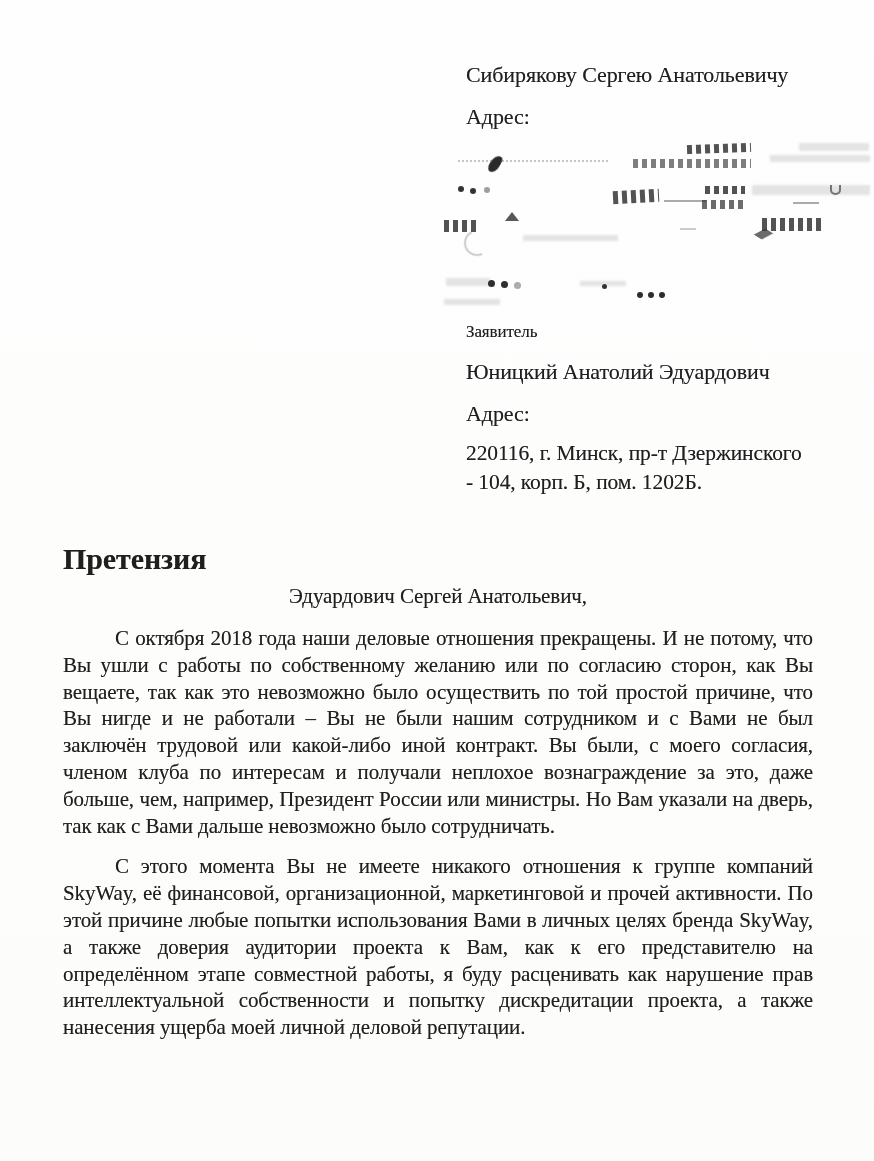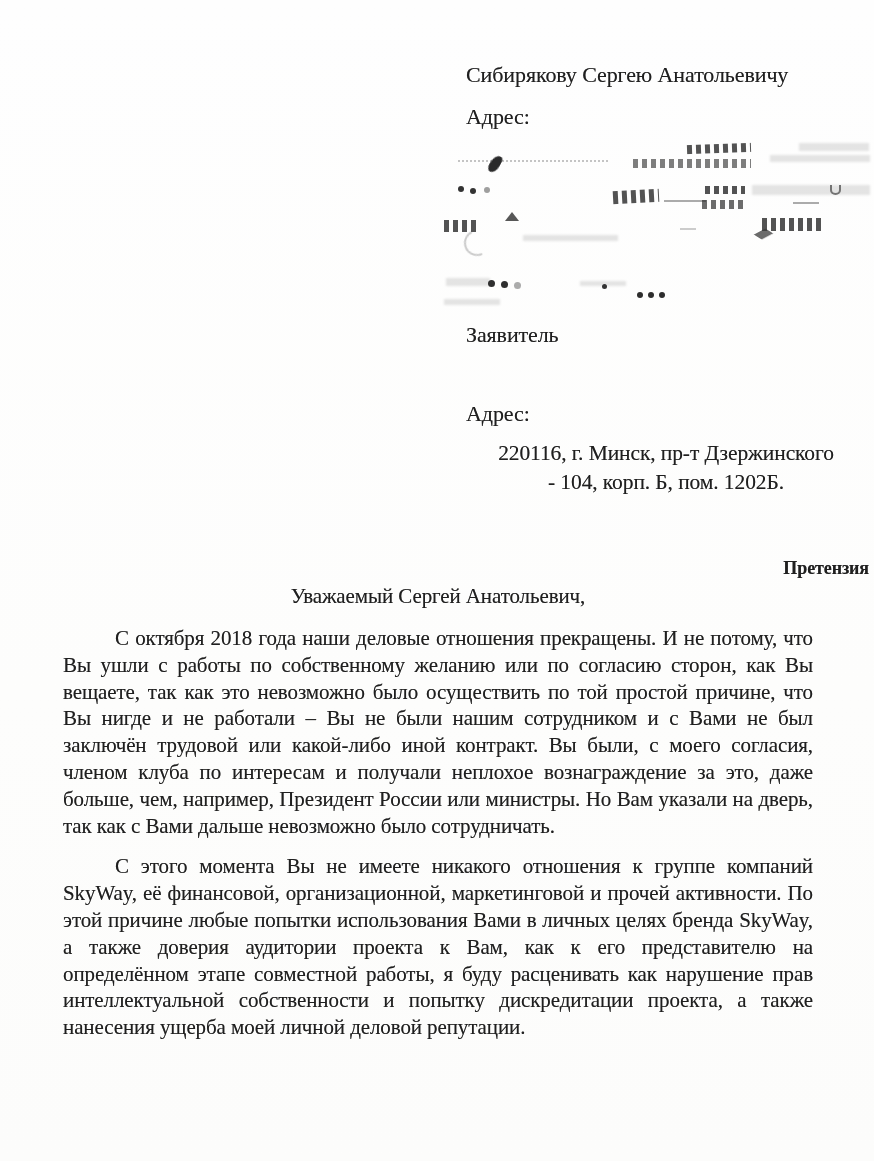--- a/index.html
+++ b/index.html
@@ -11,33 +11,33 @@
     font-family:"Liberation Serif","DejaVu Serif",serif;
     color:var(--ink);
     position:relative;
     overflow:hidden;
   }
   .page {
     position:absolute; inset:0;
     background:linear-gradient(180deg,#fefefe 0%,#fdfdfc 60%,#fcfcfb 100%);
   }
   .txt { text-shadow:0 0 .6px rgba(25,25,25,.5); letter-spacing:-.1px; }
-  .abs { position:absolute;text-align:center; }
+  .abs { position:absolute; }
 
   .recipient-name   { top:62px;  left:466px; font-size:22px; }
   .recipient-addr   { top:104px; left:466px; font-size:22px; }
-  .applicant-label  { top:322px; left:466px; font-size:22px; }
+  .applicant-label  { top:322px; left:466px; font-size:17px; }
   .applicant-name   { top:359px; left:466px; font-size:22px; }
   .applicant-addr   { top:401px; left:466px; font-size:22px; }
   .applicant-address{ top:439px; left:466px; font-size:21.5px; line-height:29px; width:400px; }
   .applicant-address span { display:block; }
 
   .doc-title {
     top:542px; left:63px; width:806px;
-    font-size:18px; font-weight:bold; text-align:right;margin-top:16px;
+    font-size:30px; font-weight:bold; text-align:left;
   }
   .salutation {
     top:584px; left:63px; width:750px;
     font-size:21px; text-align:center;
   }
   .body-text {
     top:625px; left:63px; width:750px;
     font-size:21px; line-height:26.8px;
     text-align:justify;
   }
@@ -86,30 +86,31 @@
     <div class="sm sm-faint" style="left:2px;top:136px;width:44px;height:8px;"></div>
     <div class="sm" style="left:44px;top:138px;width:7px;height:7px;border-radius:50%;background:#2f2f2f;box-shadow:13px 1px 0 #2f2f2f,26px 2px 0 rgba(90,90,90,.5);filter:blur(.35px);"></div>
     <div class="sm sm-faint" style="left:136px;top:139px;width:46px;height:5px;"></div>
     <div class="sm" style="left:158px;top:142px;width:5px;height:5px;background:#333;border-radius:50%;filter:blur(.3px);"></div>
     <div class="sm" style="left:193px;top:150px;width:6px;height:6px;background:#2d2d2d;border-radius:50%;box-shadow:11px 0 0 #2d2d2d,22px 0 0 #2d2d2d;filter:blur(.35px);"></div>
     <div class="sm sm-faint" style="left:0px;top:157px;width:56px;height:6px;"></div>
   </div>
 
   <div class="abs txt applicant-label">Заявитель</div>
 
+  <div class="abs txt applicant-name">Юницкий Анатолий Эдуардович</div>
 
   <div class="abs txt applicant-addr">Адрес:</div>
 
   <div class="abs txt applicant-address">
     <span>220116, г. Минск, пр-т Дзержинского</span>
     <span>- 104, корп. Б, пом. 1202Б.</span>
   </div>
 
   <div class="abs txt doc-title">Претензия</div>
 
-  <div class="abs txt salutation">Уважаемый Сергей Анатольевич,</div>
+  <div class="abs txt salutation">Эдуардович Сергей Анатольевич,</div>
 
   <div class="abs txt body-text">
     <p>С октября 2018 года наши деловые отношения прекращены. И не потому, что Вы ушли с работы по собственному желанию или по согласию сторон, как Вы вещаете, так как это невозможно было осуществить по той простой причине, что Вы нигде и не работали – Вы не были нашим сотрудником и с Вами не был заключён трудовой или какой-либо иной контракт. Вы были, с моего согласия, членом клуба по интересам и получали неплохое вознаграждение за это, даже больше, чем, например, Президент России или министры. Но Вам указали на дверь, так как с Вами дальше невозможно было сотрудничать.</p>
     <p>С этого момента Вы не имеете никакого отношения к группе компаний SkyWay, её финансовой, организационной, маркетинговой и прочей активности. По этой причине любые попытки использования Вами в личных целях бренда SkyWay, а также доверия аудитории проекта к Вам, как к его представителю на определённом этапе совместной работы, я буду расценивать как нарушение прав интеллектуальной собственности и попытку дискредитации проекта, а также нанесения ущерба моей личной деловой репутации.</p>
   </div>
 
 </div>
 
 </body></html>

